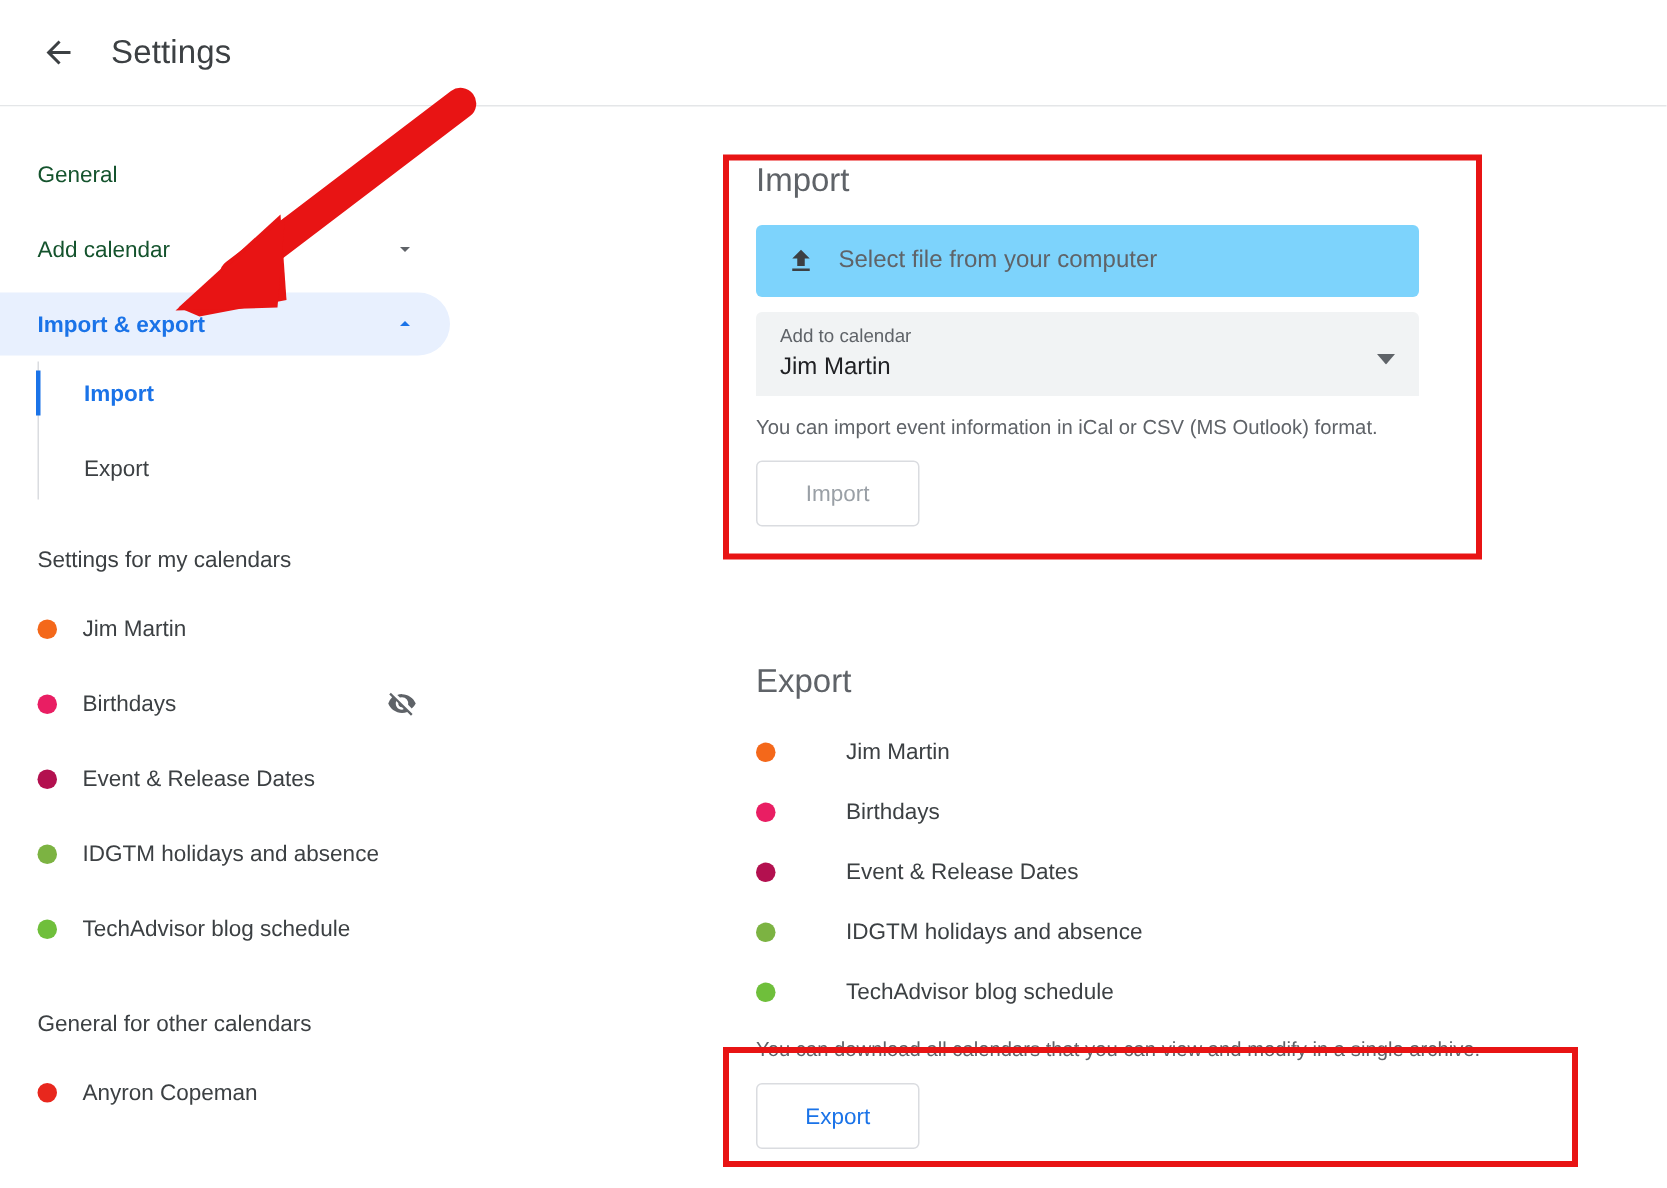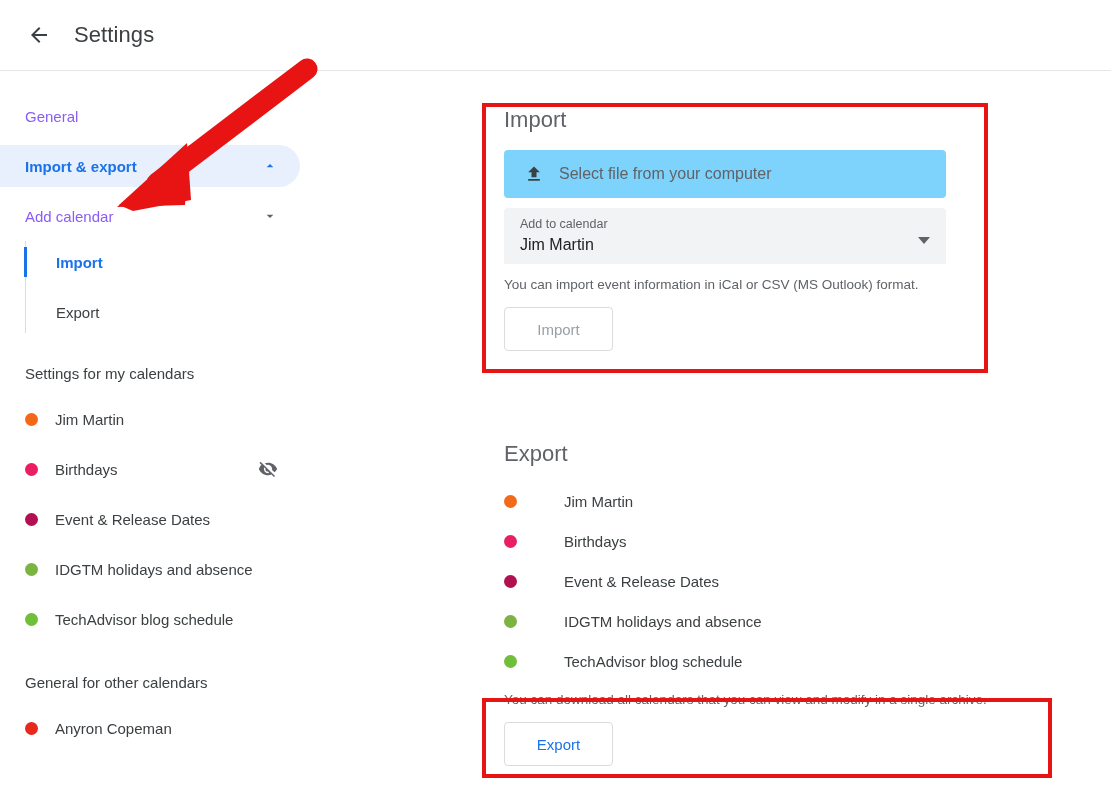--- a/index.html
+++ b/index.html
@@ -53,21 +53,21 @@
     height: 721px;
     background: #ffffff;
   }
   .nav-item {
     height: 42px;
     display: flex;
     align-items: center;
     padding-left: 25px;
     padding-right: 22px;
     font-size: 15px;
-    color: #8b5cf6;
+    color: #14532d;
     cursor: pointer;
     box-sizing: border-box;
     position: relative;
   }
   .nav-item .nav-label { flex: 1; }
   .nav-item.active {
     background: #e8f0fe;
     color: #1a73e8;
     font-weight: bold;
     border-top-right-radius: 22px;
@@ -294,34 +294,34 @@
 </div>
 
 <div class="sidebar">
 
   <div style="height:24px"></div>
 
   <div class="nav-item">
     <span class="nav-label">General</span>
   </div>
 
+  <div class="nav-item" style="margin-top:8px;">
+    <span class="nav-label">Add calendar</span>
+    <span class="chevron">
+      <svg width="16" height="16" viewBox="0 0 24 24">
+          <path d="M7 10l5 5 5-5z" fill="#5f6368"></path>
+        </svg>
+    </span>
+  </div>
+
   <div class="nav-item active" style="margin-top:8px;">
     <span class="nav-label">Import &amp; export</span>
     <span class="chevron">
       <svg width="16" height="16" viewBox="0 0 24 24">
           <path d="M7 14l5-5 5 5z" fill="#1a73e8"></path>
-        </svg>
-    </span>
-  </div>
-
-  <div class="nav-item" style="margin-top:8px;">
-    <span class="nav-label">Add calendar</span>
-    <span class="chevron">
-      <svg width="16" height="16" viewBox="0 0 24 24">
-          <path d="M7 10l5 5 5-5z" fill="#5f6368"></path>
         </svg>
     </span>
   </div>
 
   <div class="subnav">
     <div class="subnav-item active">
       <span>Import</span>
     </div>
     <div class="subnav-item">
       <span>Export</span>

